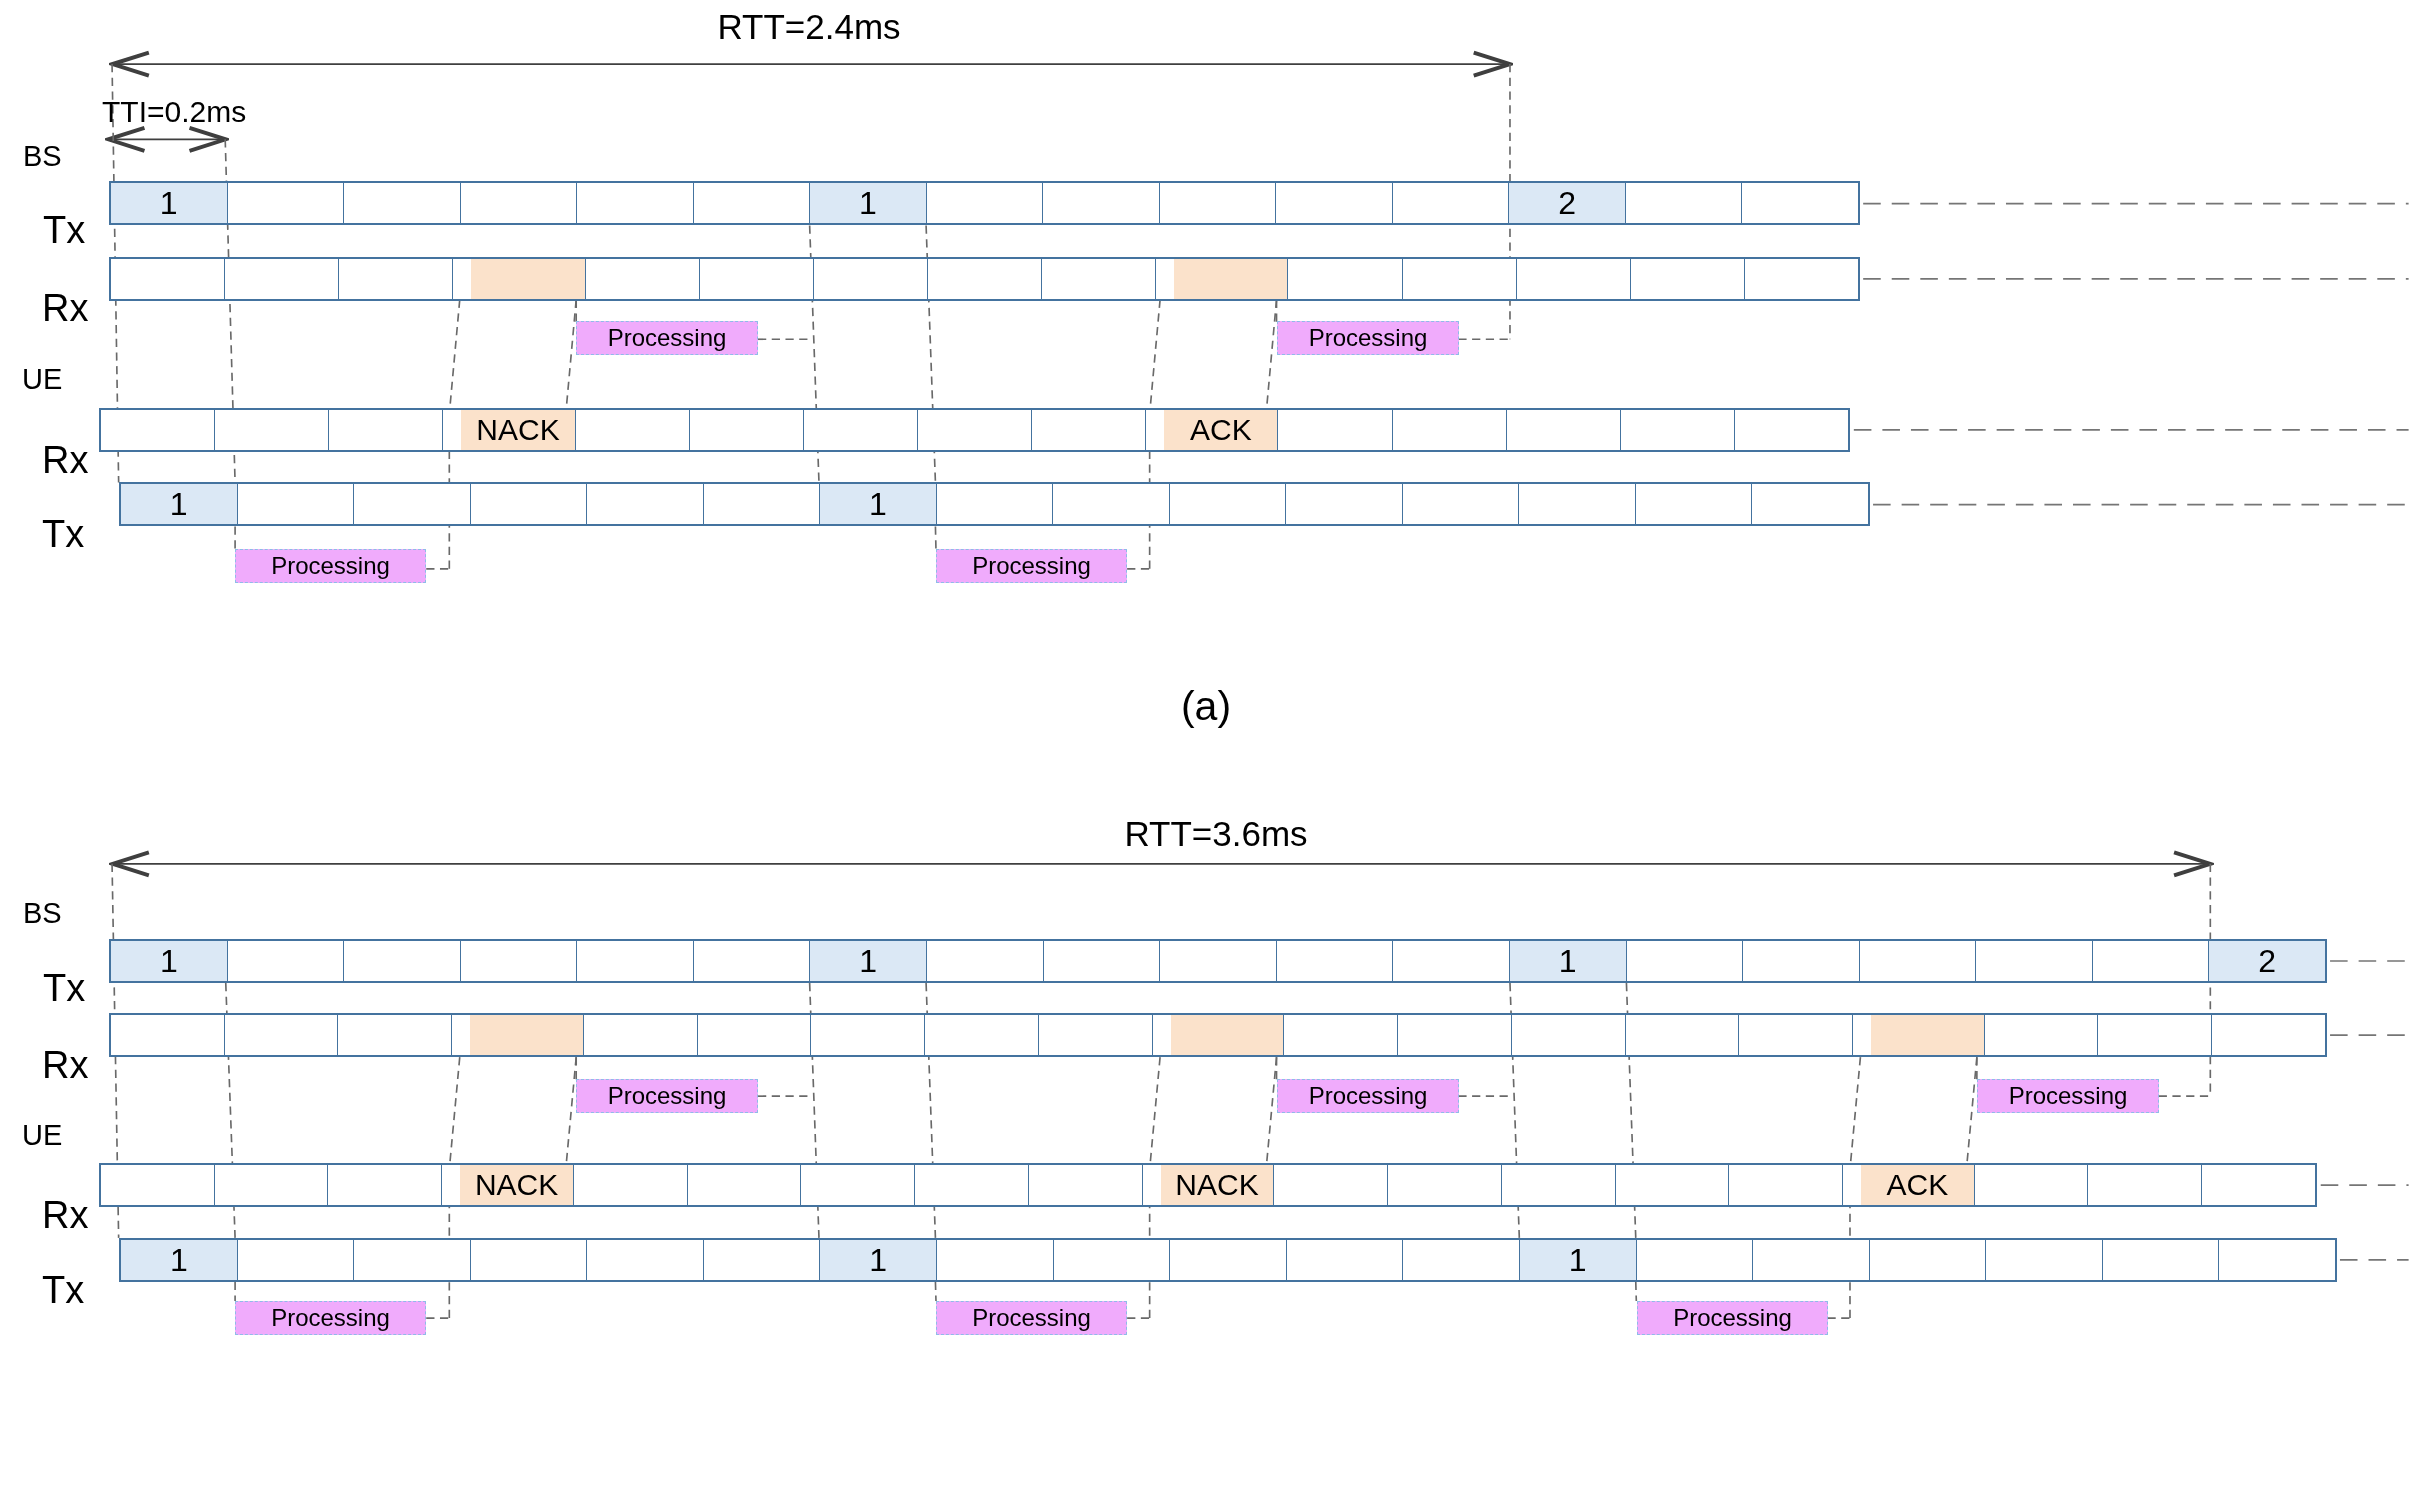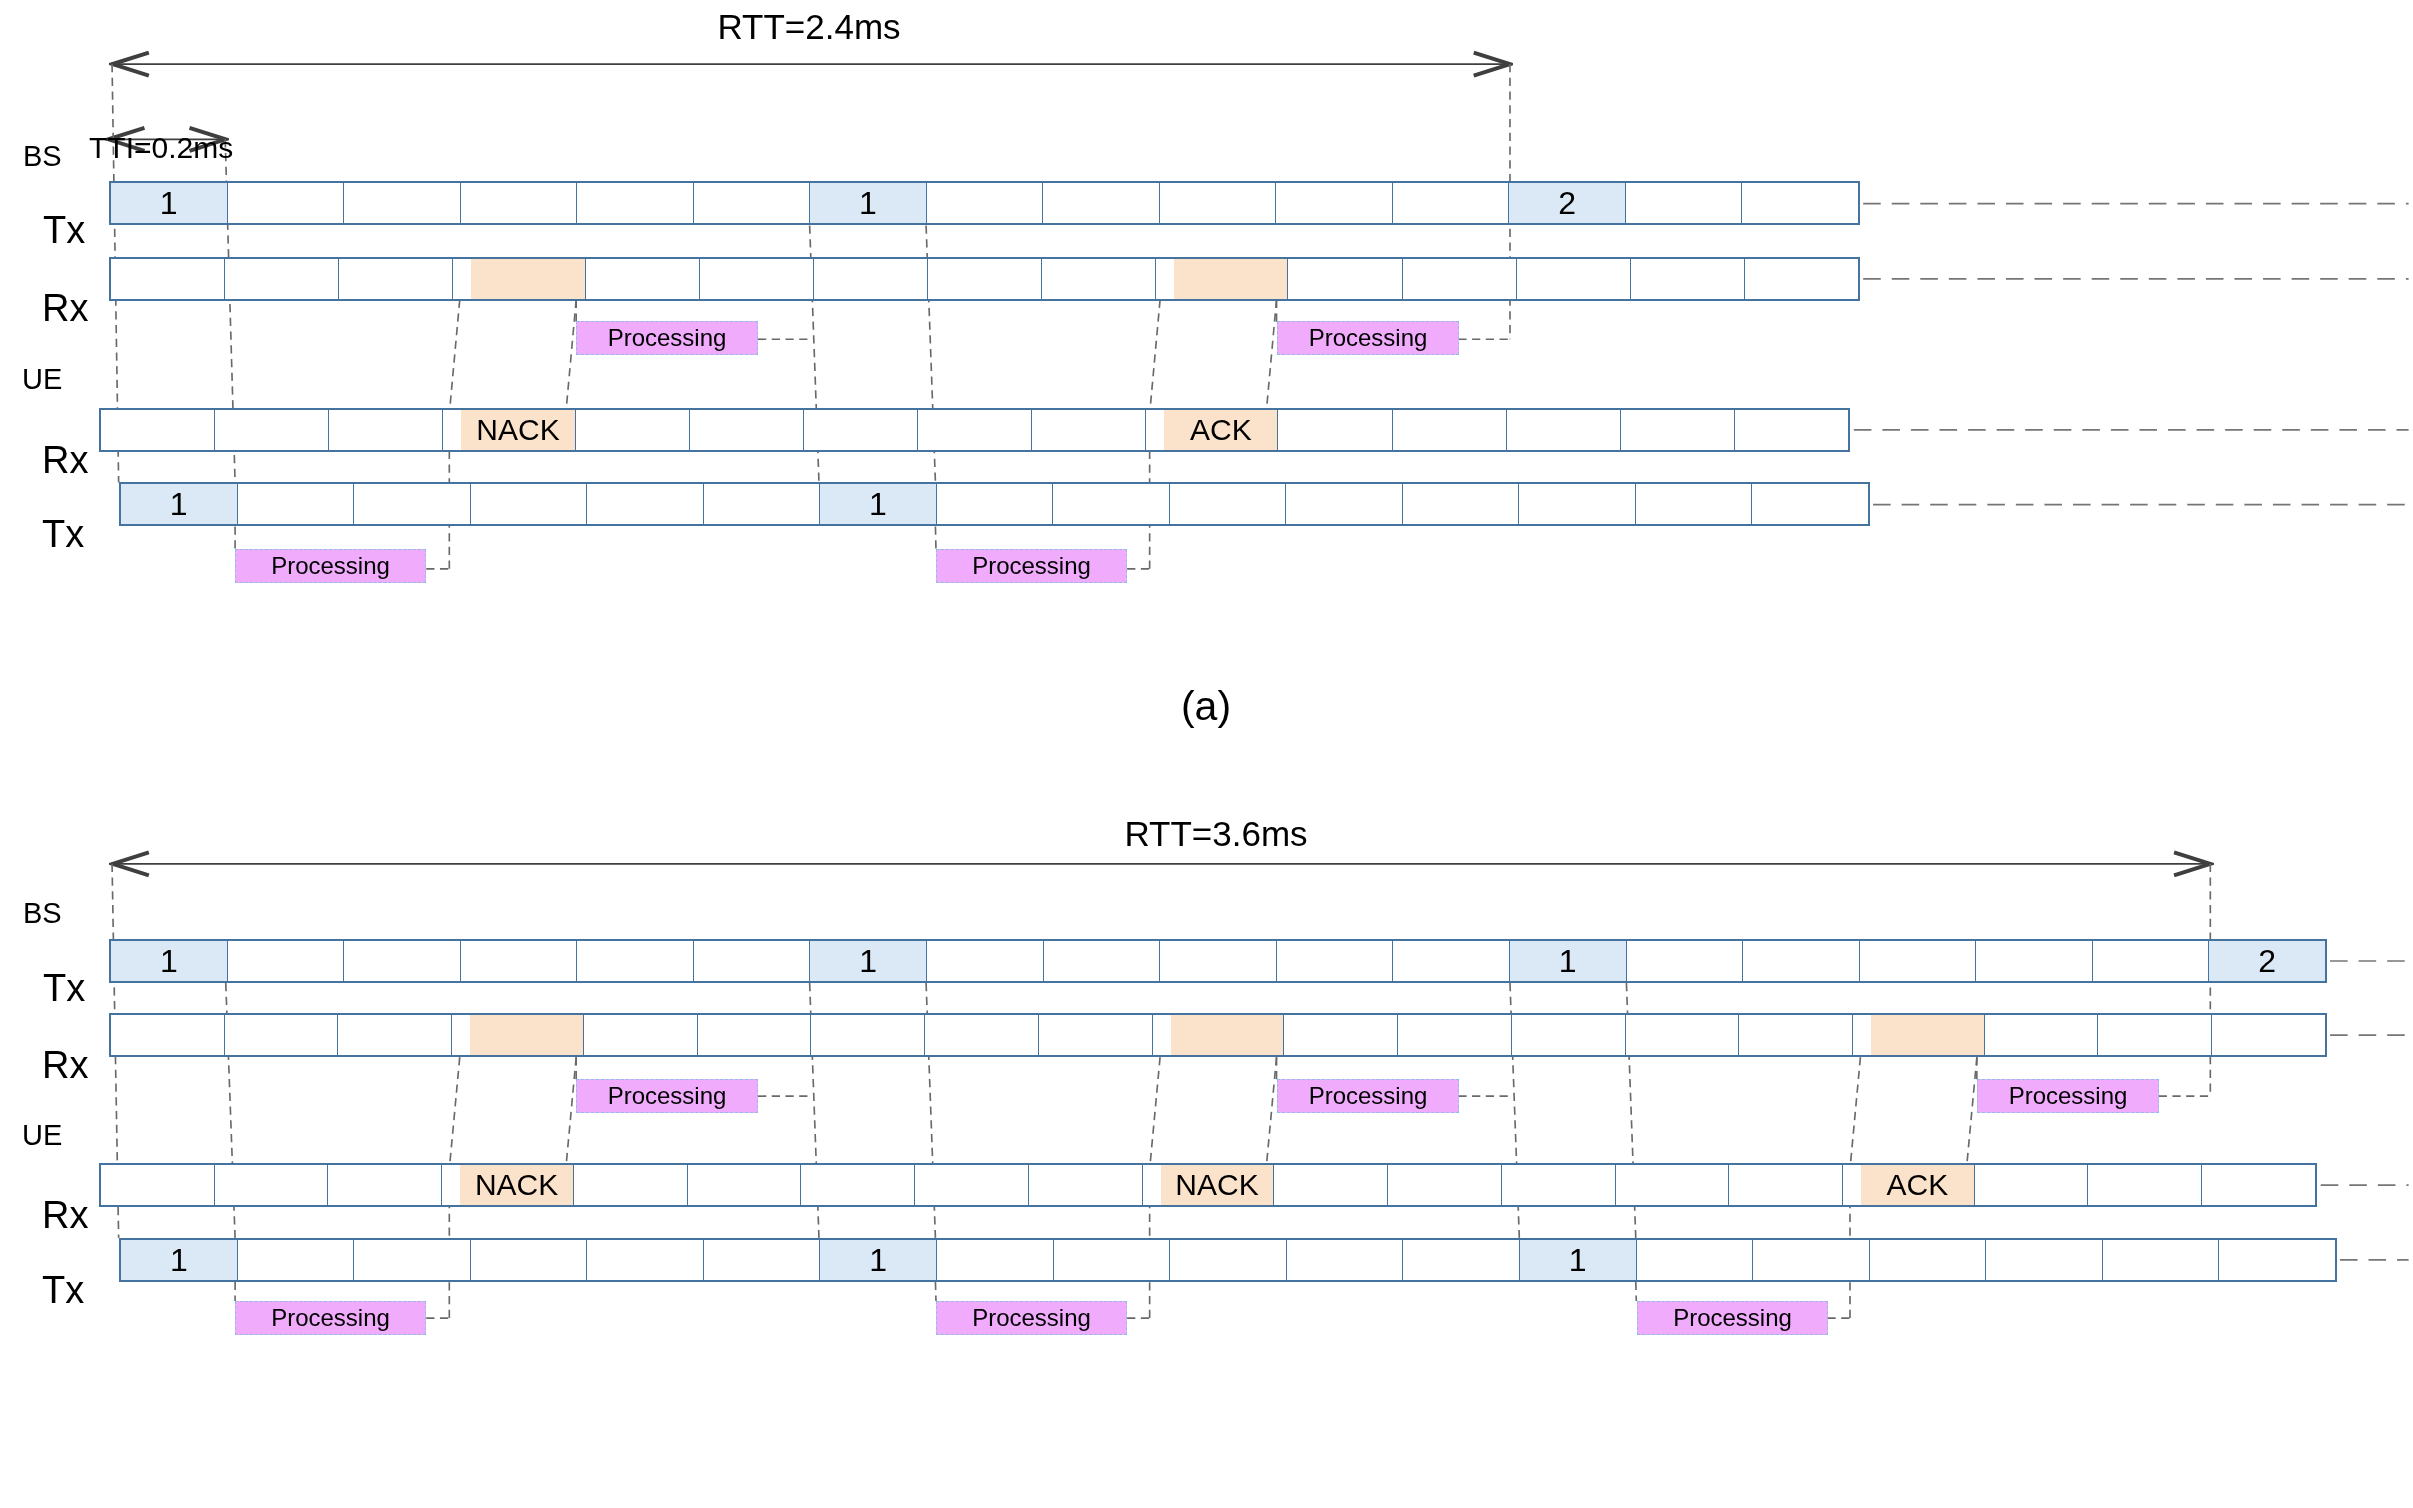--- a/index.html
+++ b/index.html
@@ -88,21 +88,21 @@
       <line x1="2093" y1="2399" x2="2093" y2="2197" stroke="#696969" stroke-width="3" stroke-dasharray="15 10"></line>
       <line x1="2978" y1="2333" x2="2979" y2="2368" stroke="#696969" stroke-width="3" stroke-dasharray="15 10"></line>
       <line x1="3327" y1="2399" x2="3368" y2="2399" stroke="#696969" stroke-width="3" stroke-dasharray="15 10"></line>
       <line x1="3368" y1="2399" x2="3368" y2="2197" stroke="#696969" stroke-width="3" stroke-dasharray="15 10"></line>
       <line x1="4242" y1="1749" x2="4385" y2="1749" stroke="#757575" stroke-width="3" stroke-dasharray="32 20"></line>
       <line x1="4242" y1="1884" x2="4385" y2="1884" stroke="#757575" stroke-width="3" stroke-dasharray="32 20"></line>
       <line x1="4225" y1="2157" x2="4385" y2="2157" stroke="#757575" stroke-width="3" stroke-dasharray="32 20"></line>
       <line x1="4260" y1="2293" x2="4385" y2="2293" stroke="#757575" stroke-width="3" stroke-dasharray="32 20"></line>
     </svg>
 <div class="lbl rttlbl" style="left: 809px; top: 8.8px;">RTT=2.4ms</div>
-    <div class="lbl ttilbl" style="left: 89px; top: 97px; margin-top: 36px;">TTI=0.2ms</div>
+    <div class="lbl ttilbl" style="left: 102px; top: 97px;">TTI=0.2ms</div>
     <div class="lbl grp" style="left: 23px; top: 142px;">BS</div>
     <div class="lbl grp" style="left: 22px; top: 365px;">UE</div>
     <div class="lbl txrx" style="left: 43px; top: 189px;">Tx</div>
     <div class="row" style="left: 109px; top: 181px; width: 1751px; height: 44px;">
       <div class="cell data">1</div>
       <div class="cell"></div>
       <div class="cell"></div>
       <div class="cell"></div>
       <div class="cell"></div>
       <div class="cell"></div>

